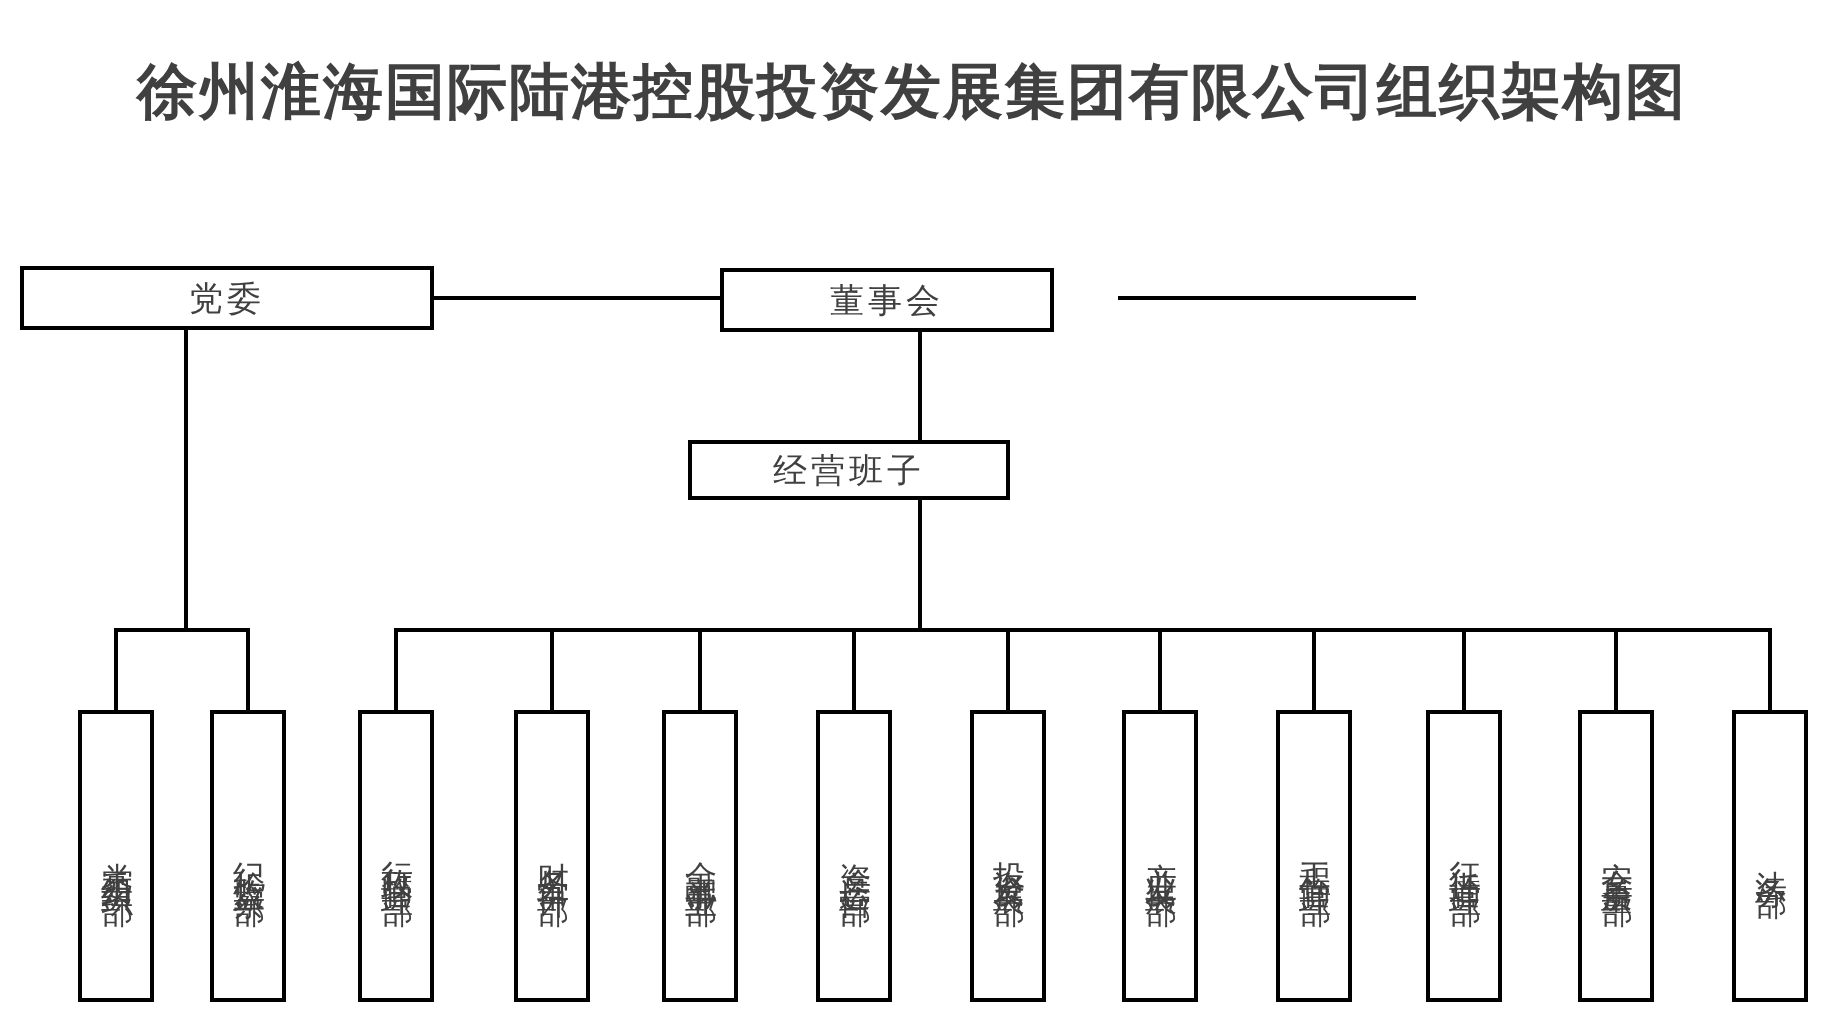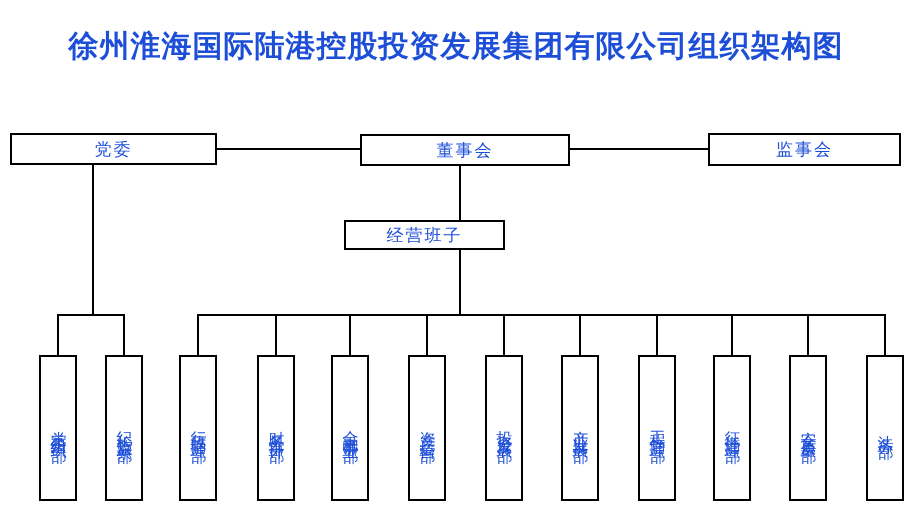--- a/index.html
+++ b/index.html
@@ -3,21 +3,21 @@
 <meta charset="utf-8">
 <style>
   html, body { margin: 0; padding: 0; }
   body { background: #fff; }
   .canvas {
     position: relative;
     width: 912px;
     height: 512px;
     background: #ffffff;
     font-family: "DejaVu Sans", sans-serif;
-    color: #1d4ed8;
+    color: #404040;
     overflow: hidden;
   }
   .chart-title {
     position: absolute;
     left: 0;
     top: 26px;
     width: 912px;
     text-align: center;
     font-size: 30px;
     font-weight: bold;
@@ -30,21 +30,21 @@
     box-sizing: border-box;
     border: 2px solid #000;
     background: #fff;
     display: flex;
     align-items: center;
     justify-content: center;
     font-size: 17px;
     letter-spacing: 2px;
   }
   .node-party        { left: 10px;  top: 133px; width: 207px; height: 32px; }
-  .node-board        { left: 360px; top: 134px; width: 210px; height: 32px; }
+  .node-board        { left: 360px; top: 134px; width: 167px; height: 32px; }
   .node-supervisory  { left: 708px; top: 133px; width: 193px; height: 33px; }
   .node-management   { left: 344px; top: 220px; width: 161px; height: 30px; }
   .dept {
     position: absolute;
     top: 355px;
     width: 38px;
     height: 146px;
     box-sizing: border-box;
     border: 2px solid #000;
     background: #fff;
@@ -103,21 +103,20 @@
     <line x1="504" y1="315" x2="504" y2="356"></line>
     <line x1="580" y1="315" x2="580" y2="356"></line>
     <line x1="657" y1="315" x2="657" y2="356"></line>
     <line x1="732" y1="315" x2="732" y2="356"></line>
     <line x1="808" y1="315" x2="808" y2="356"></line>
     <line x1="885" y1="315" x2="885" y2="356"></line>
   </svg>
 
   <div class="node node-party">党委</div>
   <div class="node node-board">董事会</div>
-  <div class="node node-supervisory">监事会</div>
   <div class="node node-management">经营班子</div>
 
   <div class="dept d1">党委组织部</div>
   <div class="dept d2">纪检监察部</div>
   <div class="dept d3">行政管理部</div>
   <div class="dept d4">财务审计部</div>
   <div class="dept d5">金融事业部</div>
   <div class="dept d6">资产运营部</div>
   <div class="dept d7">投资发展部</div>
   <div class="dept d8">产业发展部</div>

